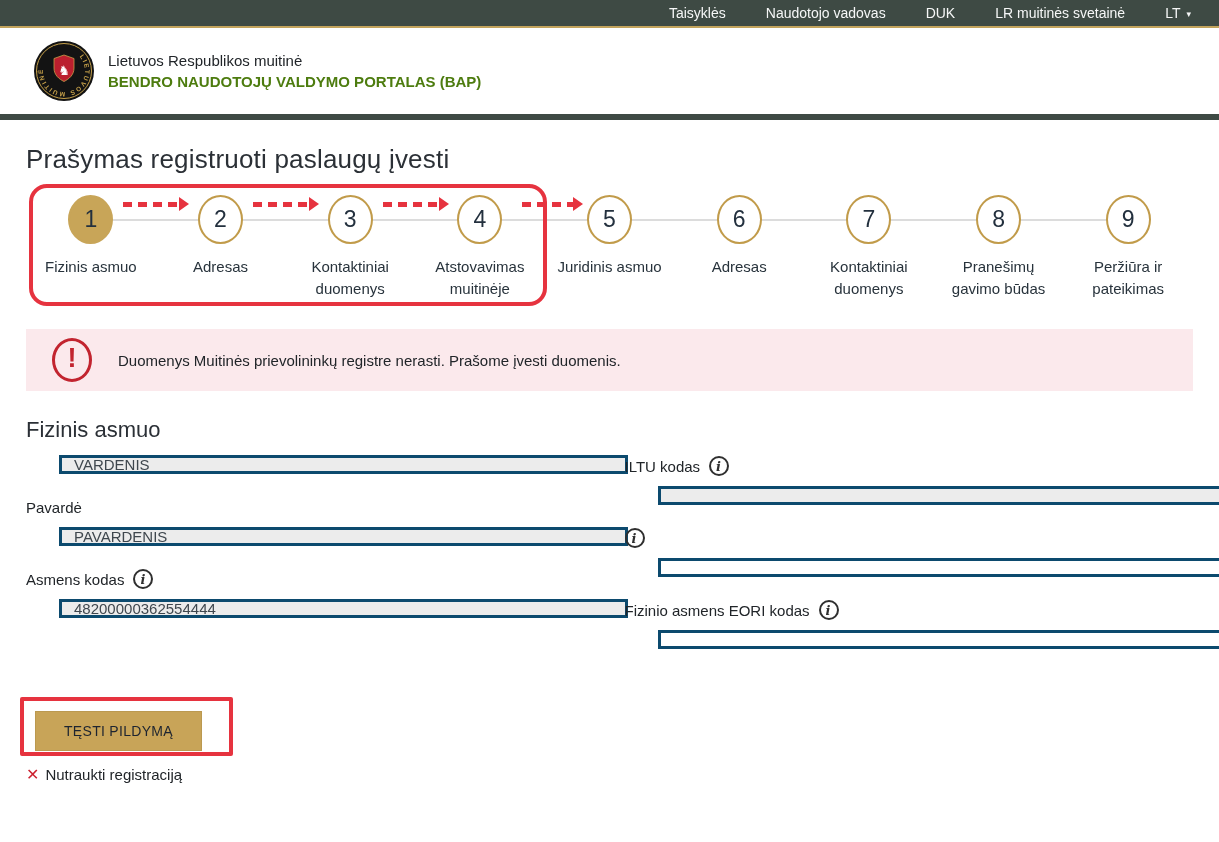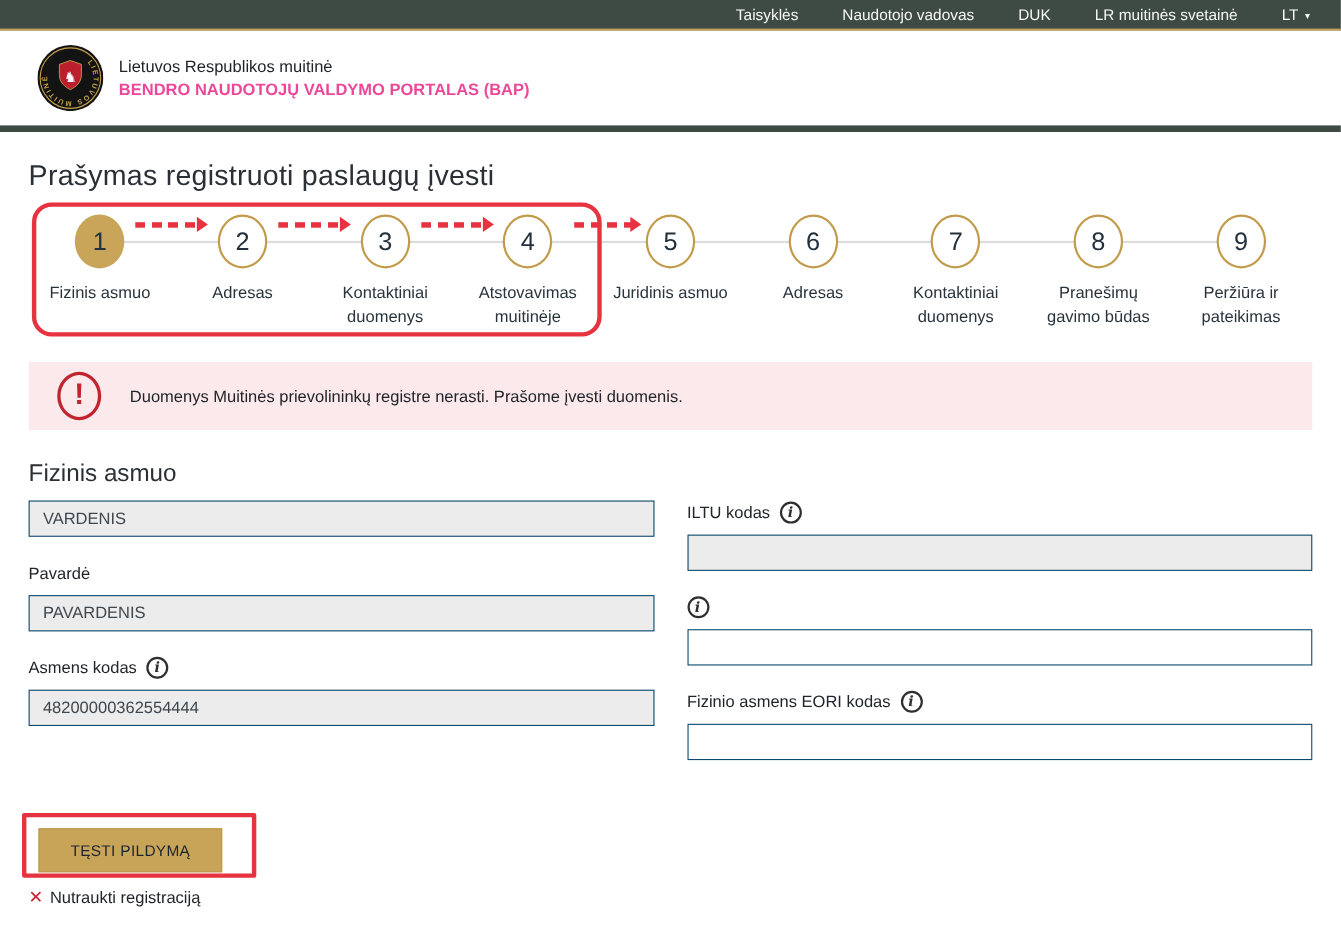--- a/index.html
+++ b/index.html
@@ -9,21 +9,21 @@
   
   .navbar { height:28px; background:#3e4a44; border-bottom:2px solid #c2a35c;
     display:flex; justify-content:flex-end; align-items:center; gap:40px; padding:0 28px 0 0; }
   .nav-item { color:#f6f7f7; font-size:14px; cursor:pointer; display:flex; align-items:center; gap:6px; white-space:nowrap; }
   .caret { font-size:9px; color:#f6f7f7; transform:translateY(1px); }
 
   
   .header { background:#fff; display:flex; align-items:center; gap:14px; padding:13px 0 13px 34px; }
   .logo-wrap { width:60px; height:60px; flex:0 0 auto; }
   .header-text .org { font-size:15px; color:#212529; }
-  .header-text .portal { font-size:15px; font-weight:bold; color:#ec4899; margin-top:4px; }
+  .header-text .portal { font-size:15px; font-weight:bold; color:#4d7c0f; margin-top:4px; }
   .dark-bar { height:6px; background:#3e4a44; }
 
   
   .content { padding:0 26px; }
   .page-title { font-size:26px; font-weight:400; color:#2b3036; margin:24px 0 20px 0; letter-spacing:0.2px; }
 
   
   .stepper { position:relative; display:flex; margin:18px 0 22px 0; height:112px; }
   .connector { position:absolute; top:24px; left:calc(100%/18); right:calc(100%/18); height:2px; background:#dcdcdc; }
   .step { flex:1 1 0; display:flex; flex-direction:column; align-items:center; position:relative; z-index:2; cursor:pointer; }
@@ -52,22 +52,22 @@
   .alert-text { font-size:15px; color:#212529; }
 
   
   .section-title { font-size:22px; font-weight:400; color:#2b3036; margin:6px 0 12px 0; }
   .form-grid { display:grid; grid-template-columns:1fr 1fr; column-gap:30px; }
   .field { margin-bottom:22px; }
   .field-label { display:flex; align-items:center; gap:9px; font-size:15px; color:#212529; margin-bottom:9px; min-height:22px; }
   .info-icon { width:20px; height:20px; border:2px solid #2f2f2f; border-radius:50%; flex:0 0 auto;
     display:flex; align-items:center; justify-content:center; cursor:pointer;
     font-family:"DejaVu Serif",serif; font-style:italic; font-weight:bold; font-size:13px; color:#2f2f2f; padding-right:1px; }
-  .field input { width:100%; height:33px; border:1px solid #0c4a6e; padding:0 12px; font-size:15px; color:#3f474e;
-    font-family:"Liberation Sans",sans-serif; background:#fff; outline:none; }
+  .field input { width:100%; height:19px; border:3px solid #0c4a6e; padding:0 12px; font-size:15px; color:#3f474e;
+    font-family:"Liberation Sans",sans-serif; background:#fff; outline:none;margin-left:33px; }
   .field input:disabled { background:#ececec; color:#3f474e; }
 
   
   .btn-anno { position:relative; display:inline-block; margin:26px 0 0 -6px; padding:10px 27px 1px 11px;
     border:4px solid #e6333f; border-radius:2px; }
   .btn-continue { background:#c8a458; border:1px solid #bb9950; color:#1d2430; font-size:14px;
     padding:11px 28px; cursor:pointer; letter-spacing:0.3px; font-family:"Liberation Sans",sans-serif; }
   .cancel-link { display:flex; align-items:center; gap:6px; margin-top:10px; font-size:15px; color:#212529; cursor:pointer; width:max-content; }
   .cancel-x { color:#cc2230; font-weight:bold; font-size:16px; line-height:1; }
 </style>

